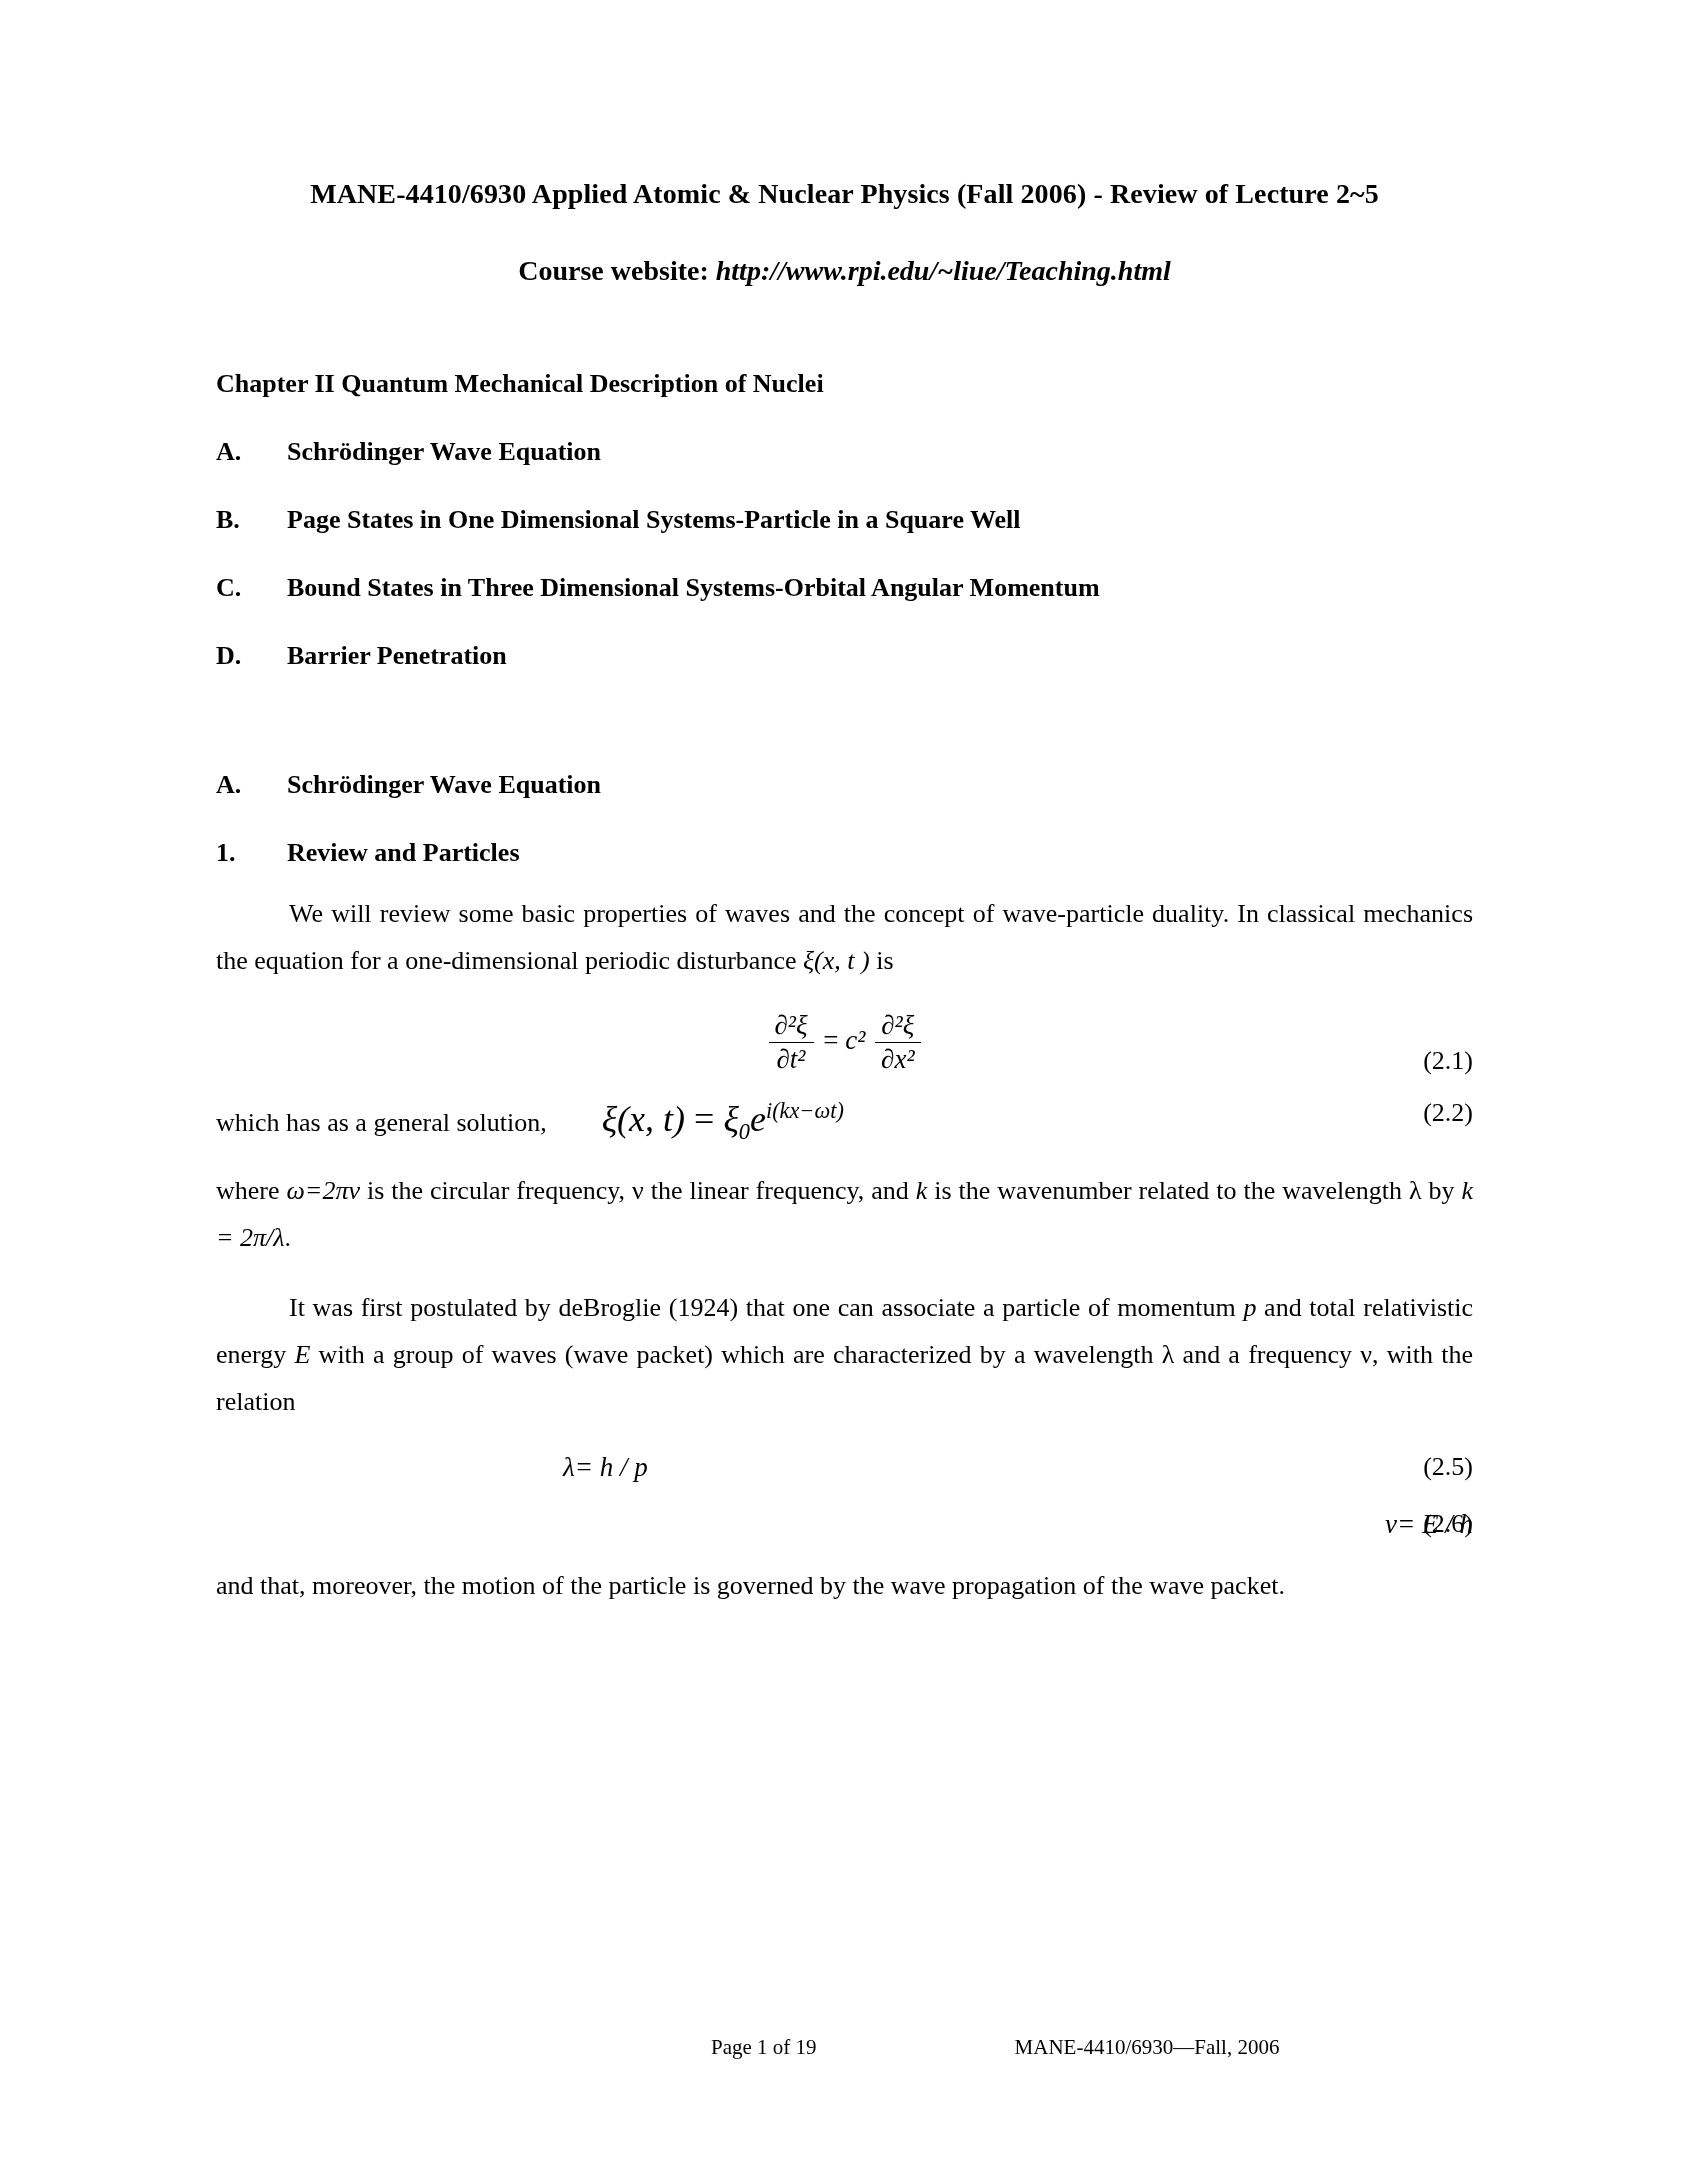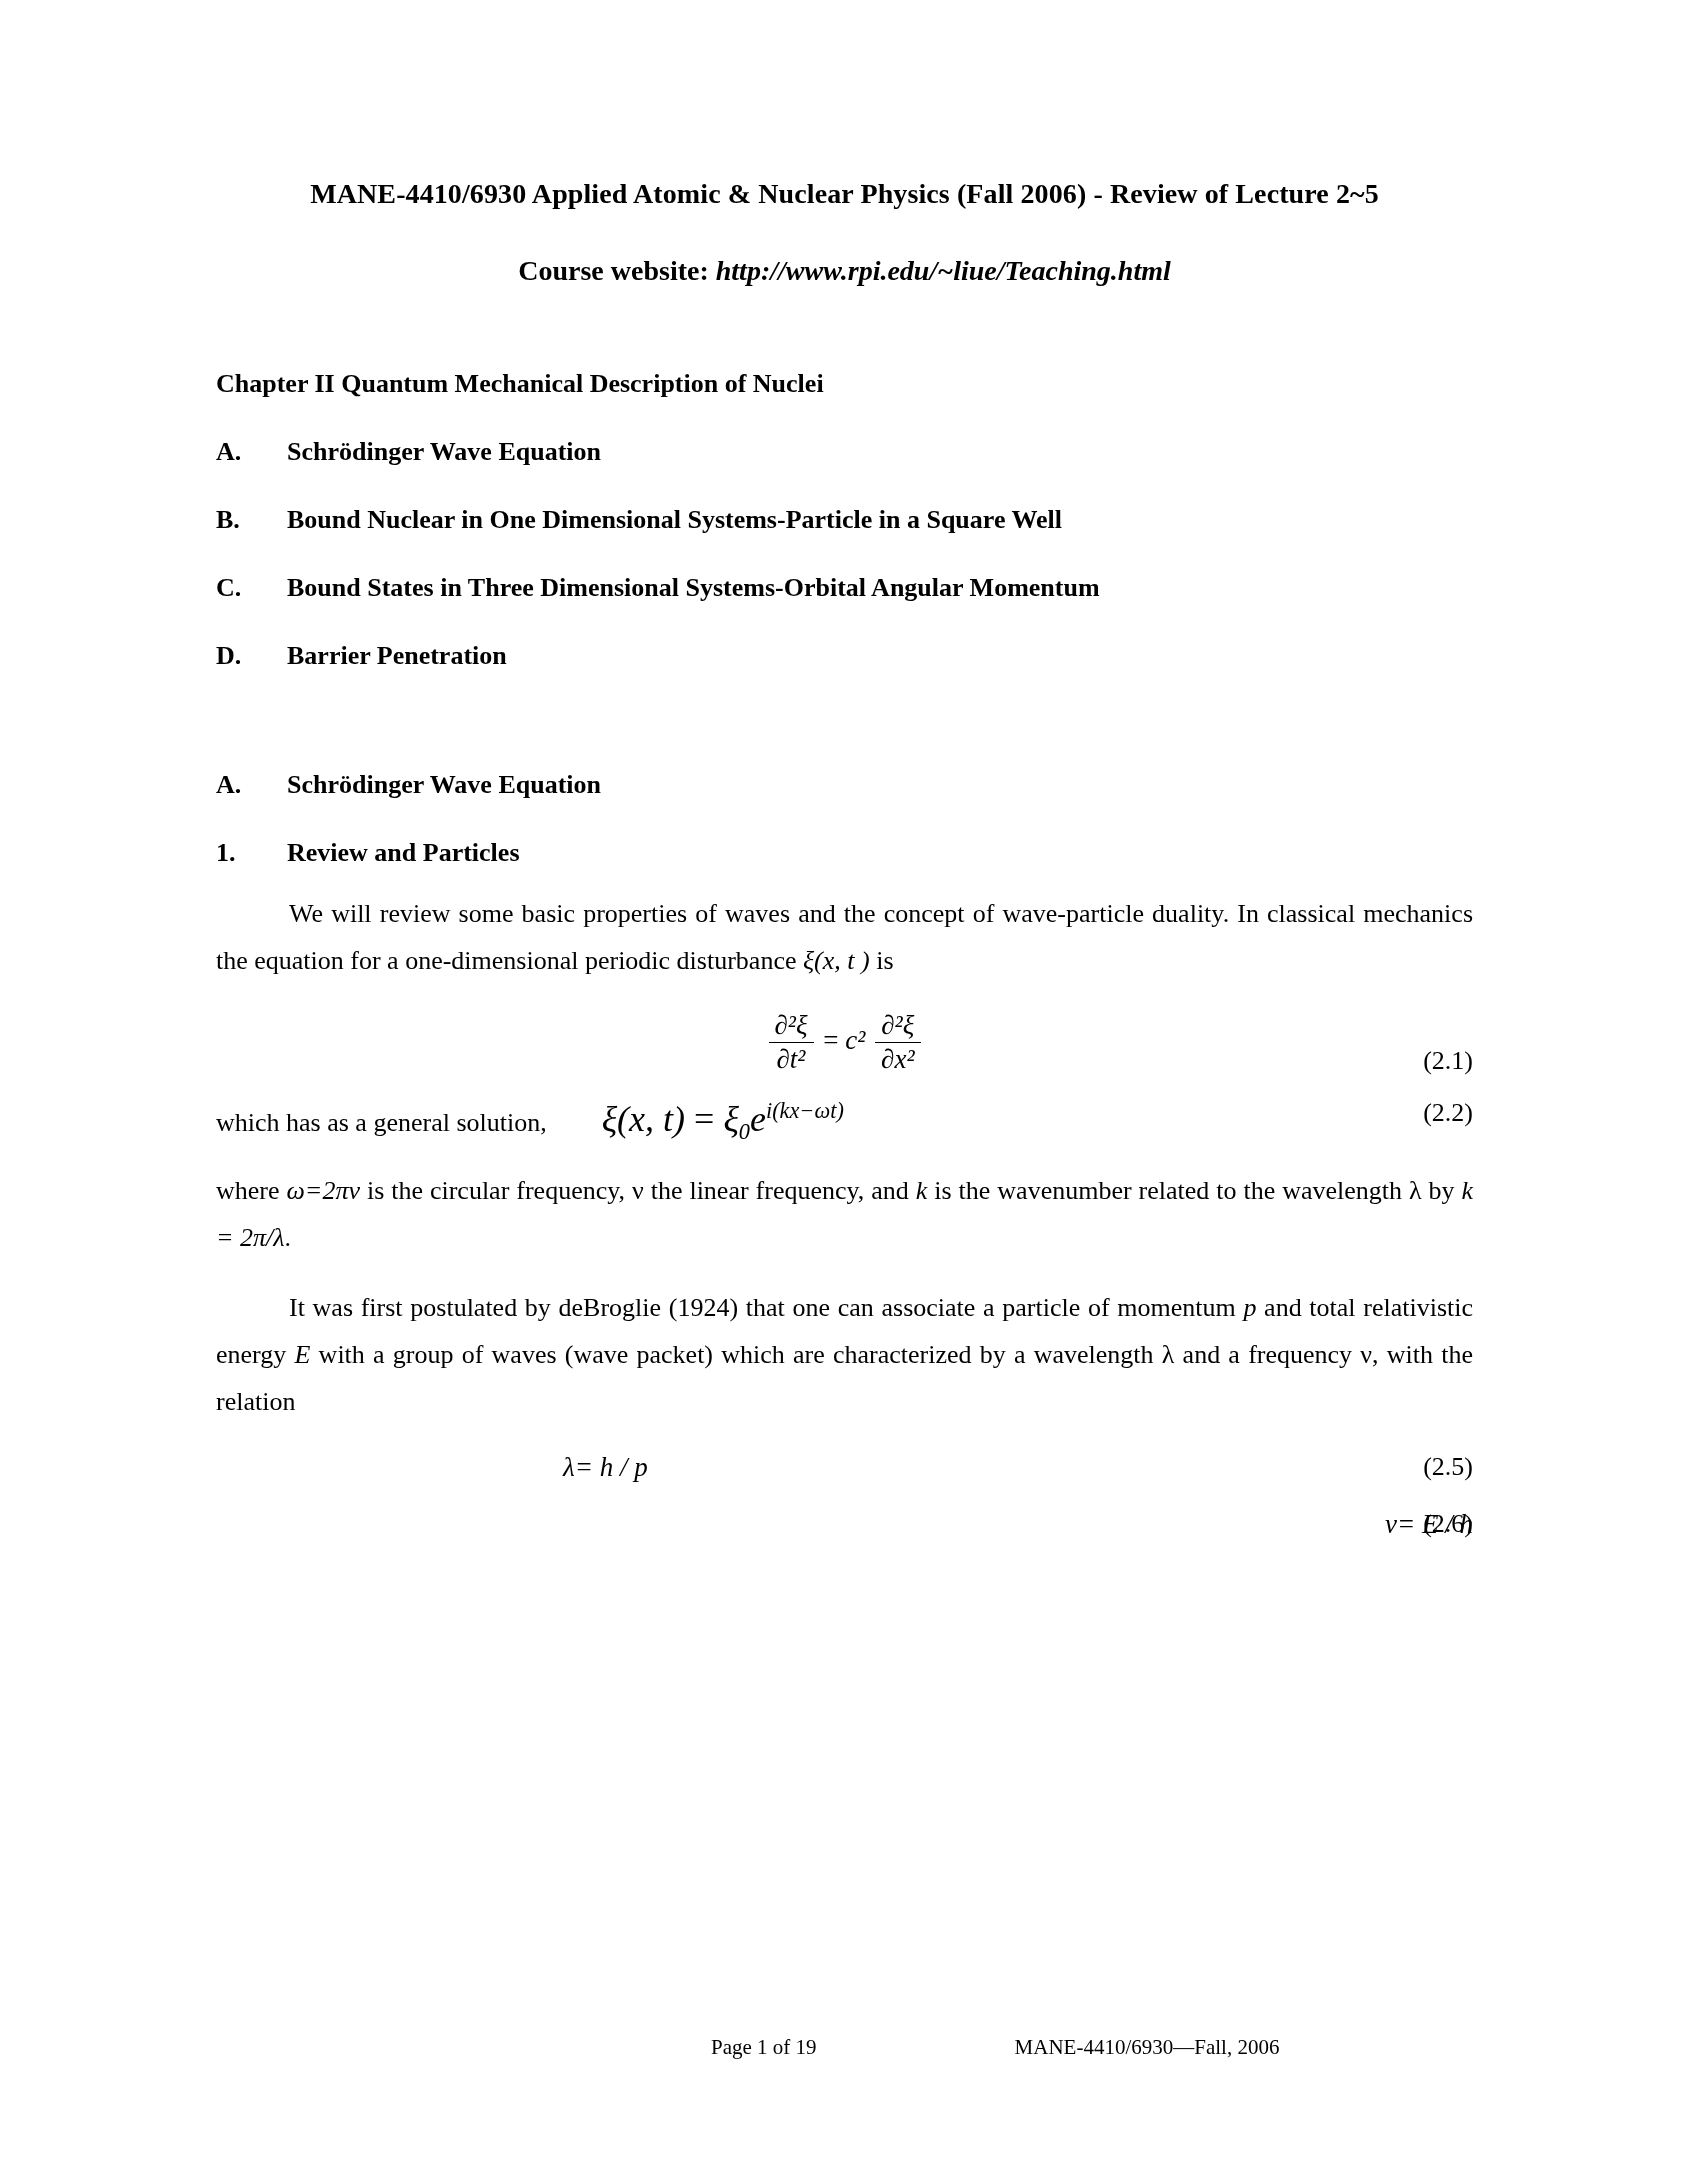--- a/index.html
+++ b/index.html
@@ -168,21 +168,21 @@
     </div>
 
     <h2 class="chapter-heading">Chapter II Quantum Mechanical Description of Nuclei</h2>
 
     <div class="outline-row">
       <span class="marker">A.</span>
       <span class="label">Schrödinger Wave Equation</span>
     </div>
     <div class="outline-row">
       <span class="marker">B.</span>
-      <span class="label">Bound Nuclear in One Dimensional Systems-Particle in a Square Well</span>
+      <span class="label">Page States in One Dimensional Systems-Particle in a Square Well</span>
     </div>
     <div class="outline-row">
       <span class="marker">C.</span>
       <span class="label">Bound States in Three Dimensional Systems-Orbital Angular Momentum</span>
     </div>
     <div class="outline-row">
       <span class="marker">D.</span>
       <span class="label">Barrier Penetration</span>
     </div>
 
@@ -239,20 +239,21 @@
     </div>
 
     <div class="eq-block">
       <div class="eq-center" style="text-align:right; padding-left:347px;">
         <span class="math">ν=</span>
         <span class="math">E / h</span>
       </div>
       <span class="eq-num" style="top:26px;">(2.6)</span>
     </div>
 
+    <p class="body">and that, moreover, the motion of the particle is governed by the wave propagation of the wave packet.</p>
 
   </div>
 
   <div class="footer">
     <span class="page-num">Page 1 of 19</span>
     <span class="course-ref">MANE-4410/6930—Fall, 2006</span>
   </div>
 </div>
 
 

